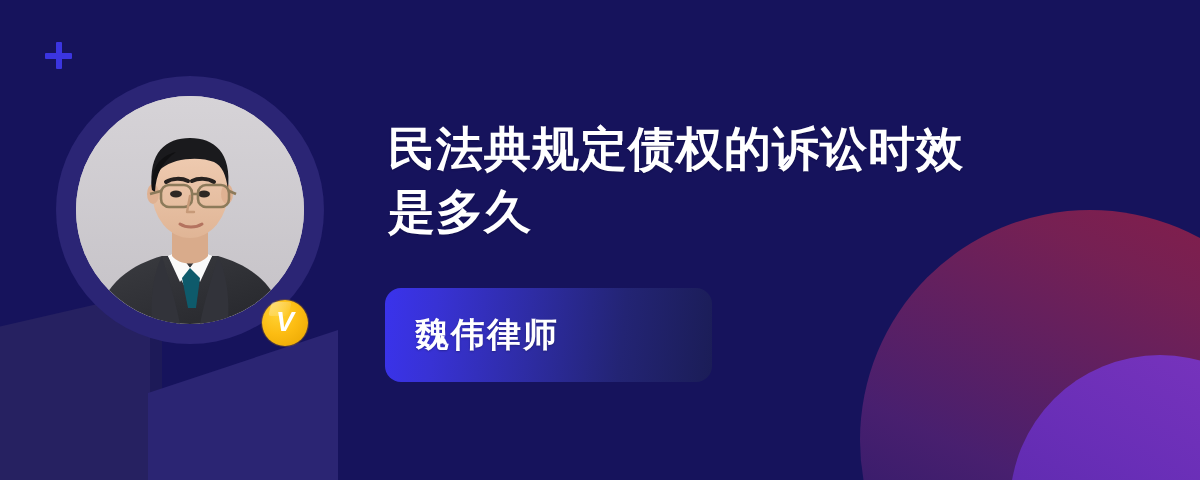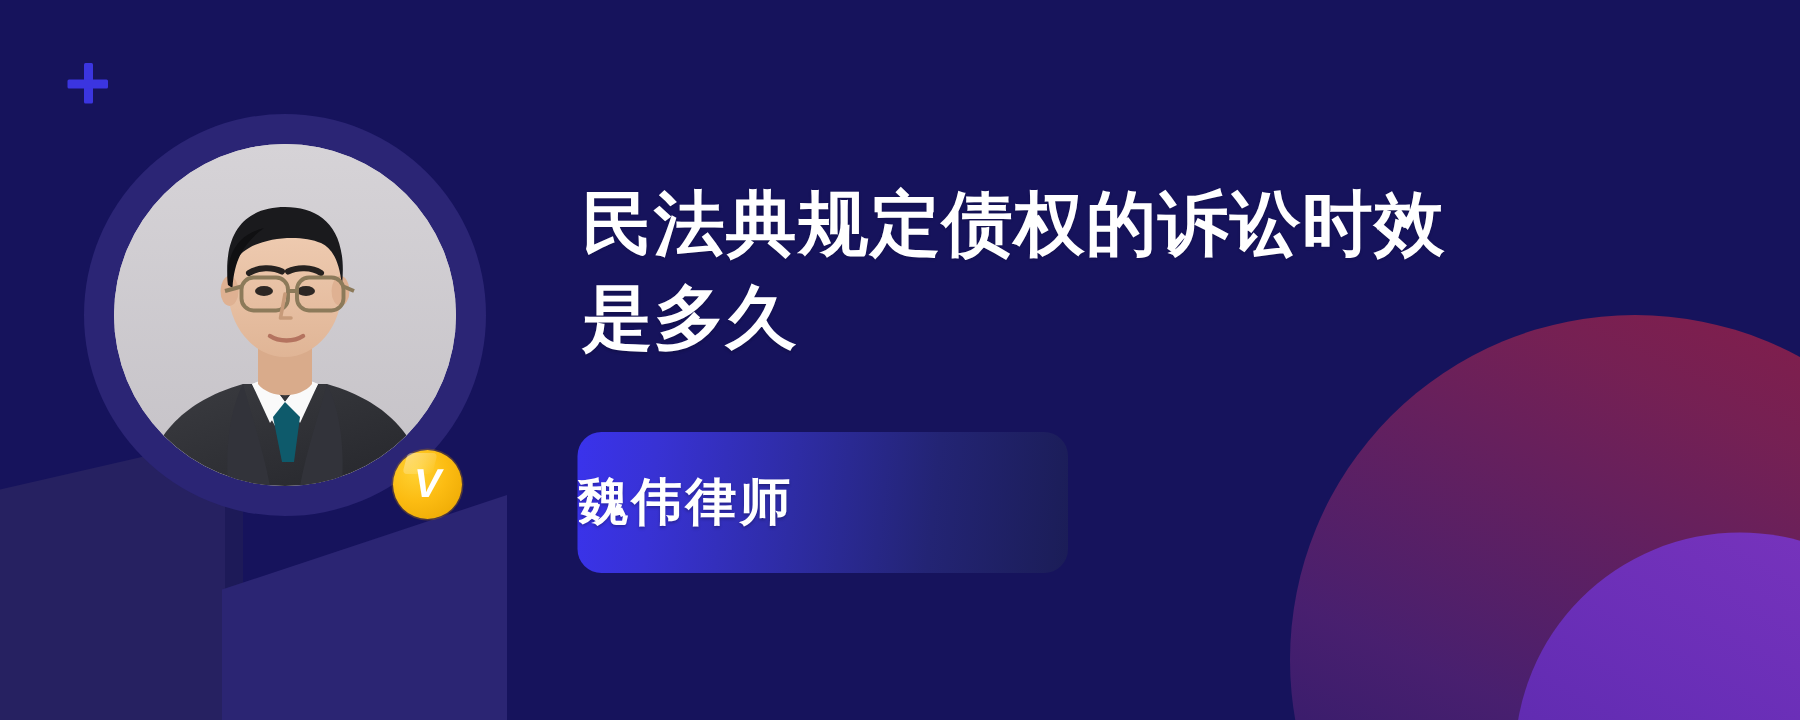--- a/index.html
+++ b/index.html
@@ -137,20 +137,21 @@
     border-radius:16px;
     background:linear-gradient(96deg,#3a33ec 0%,#3832d4 16%,#2e2ca4 44%,#232474 72%,#1b1d57 100%);
     display:flex;
     align-items:center;
   }
   .name-badge .name-text {
     color:#ffffff;
     font-size:34px;
     font-weight:bold;
     letter-spacing:2px;
+    padding-left:30px;
     text-shadow:0 1px 2px rgba(0,0,0,.25);
   }
 </style>
 </head>
 <body>
 
 <div class="banner">
 
   <div class="bg-layer">
     <div class="poly poly-a"></div>

